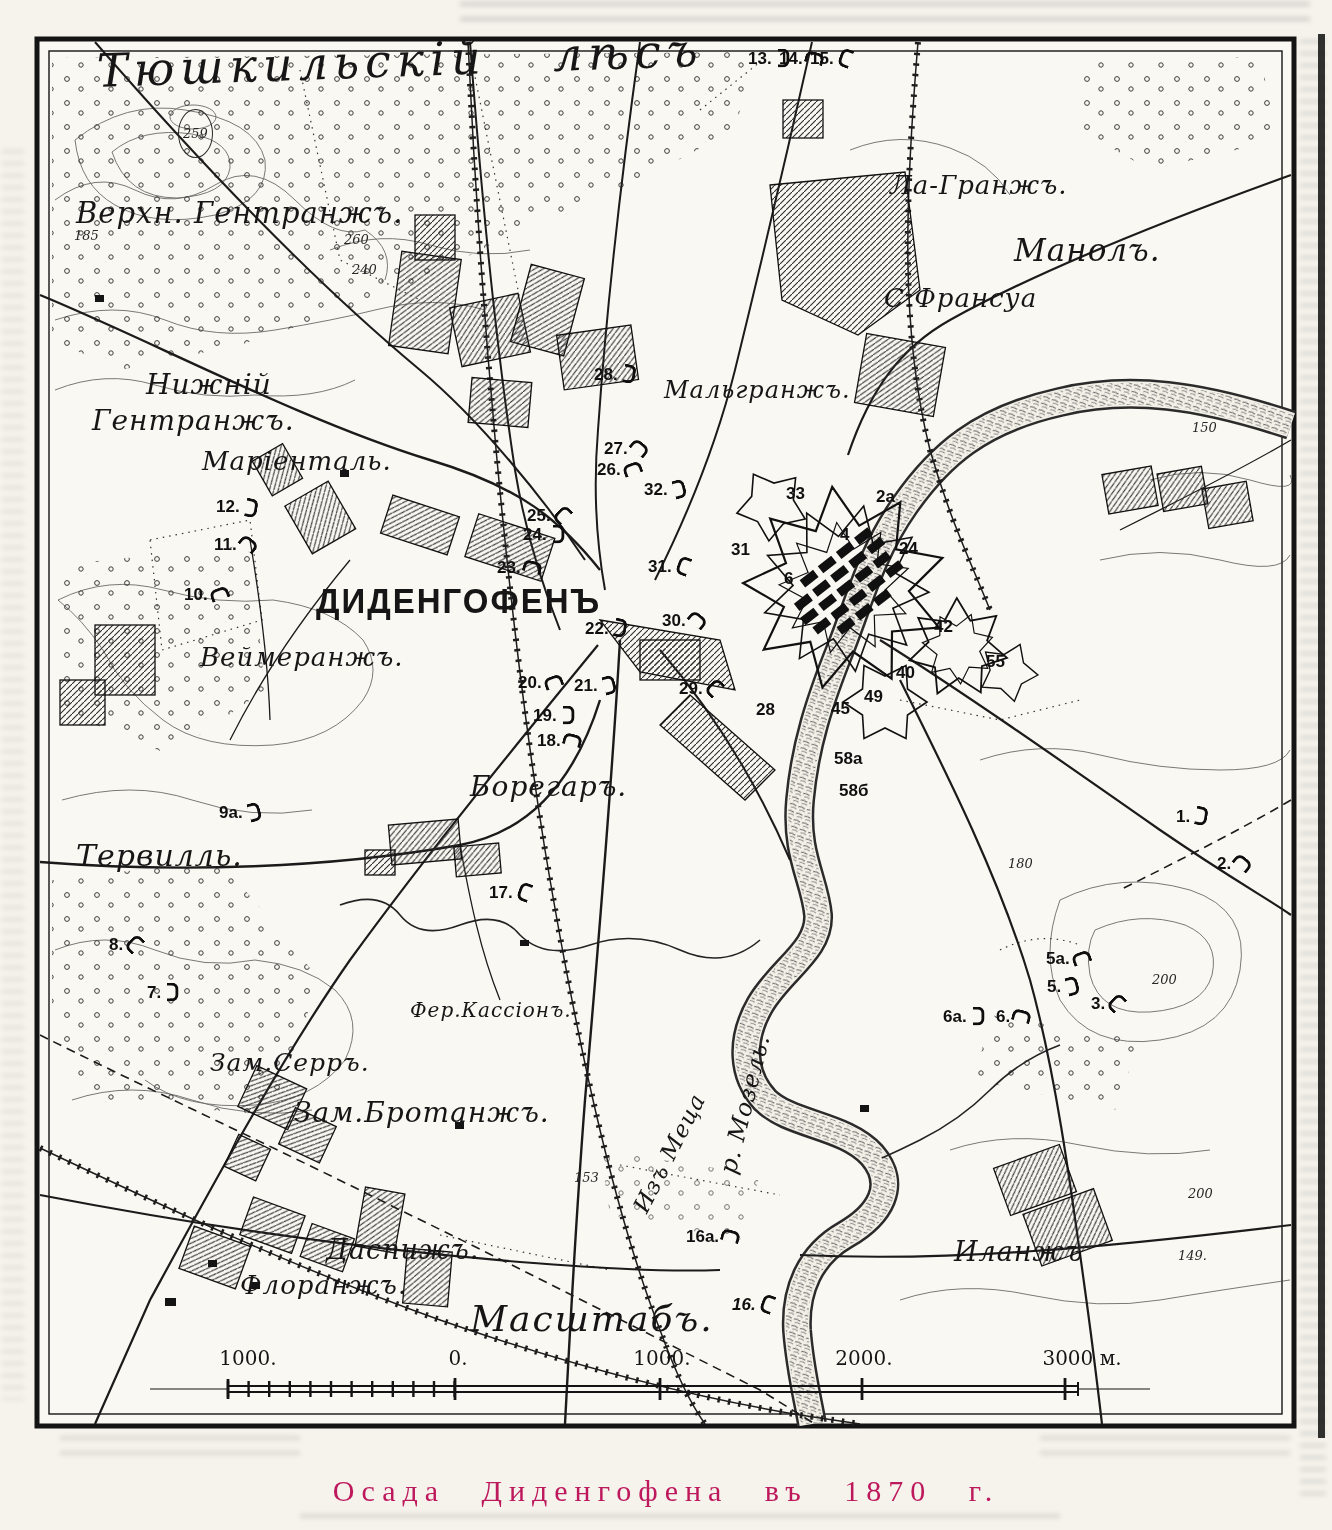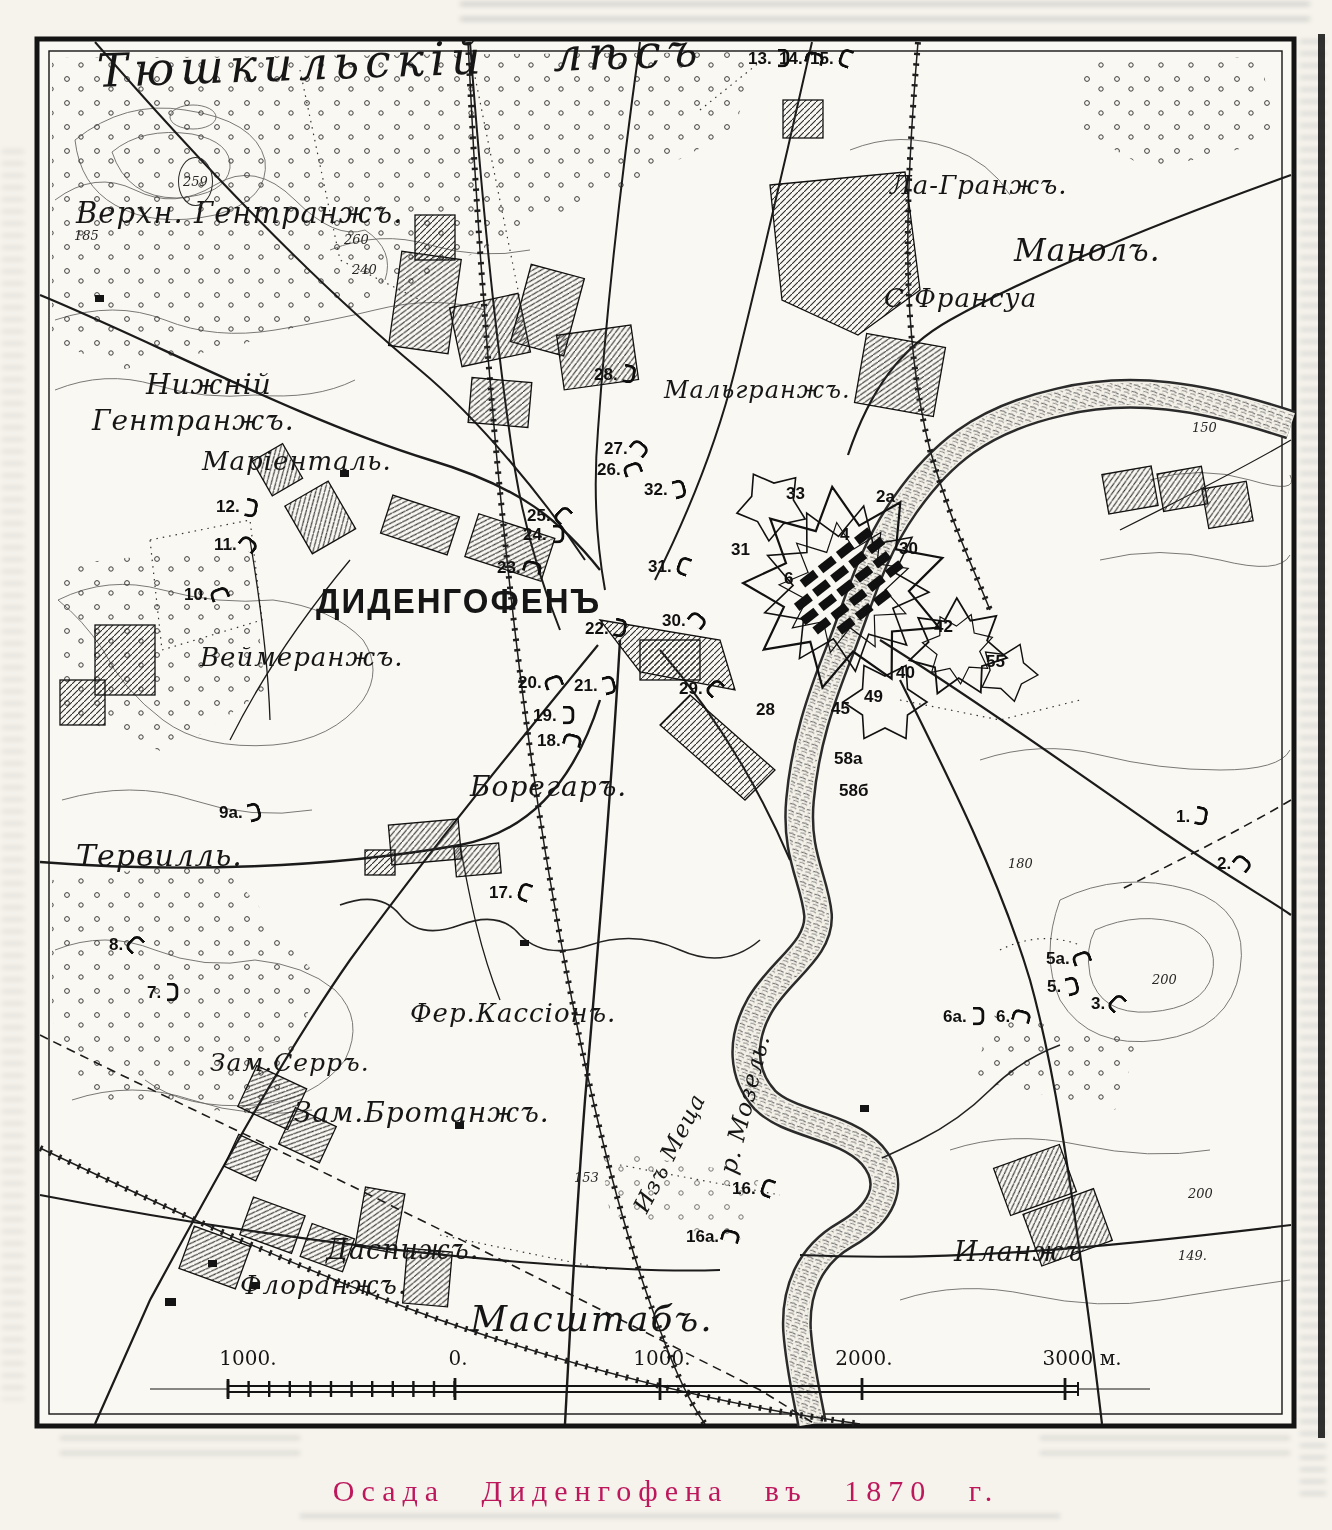--- a/index.html
+++ b/index.html
@@ -17,21 +17,21 @@
   .place{position:absolute;font-style:italic;color:#161616;white-space:nowrap;
          font-family:"DejaVu Serif",serif;letter-spacing:1px;transform-origin:left top;}
   .place.forest{letter-spacing:6px;word-spacing:46px;}
   .place.caps{font-style:normal;font-family:"Liberation Sans",sans-serif;font-weight:700;
               letter-spacing:2px;transform:scaleY(1.05);}
   .battery{position:absolute;display:flex;align-items:flex-start;gap:2px;white-space:nowrap;}
   .bnum{font-family:"Liberation Sans",sans-serif;font-weight:700;font-size:17px;color:#101010;line-height:1;}
   .bmark{width:13px;height:9px;border:3.2px solid #0e0e0e;border-bottom:0;
          border-radius:7px 7px 0 0;display:inline-block;margin-top:2px;}
   .elev{position:absolute;font-style:italic;font-size:13px;color:#272727;white-space:nowrap;}
-  .elev.oval{border:1.4px solid #2a2a2a;border-radius:50%;padding:16px 4px;margin-top:48px;}
+  .elev.oval{border:1.4px solid #2a2a2a;border-radius:50%;padding:16px 4px;}
   
   .scale-title{position:absolute;left:592px;top:1298px;transform:translateX(-50%);
                font-style:italic;font-size:36px;letter-spacing:2px;color:#151515;}
   .stick{position:absolute;transform:translateX(-50%);font-size:20px;color:#151515;
          font-family:"DejaVu Serif",serif;top:1346px;white-space:nowrap;}
   
   .caption{position:absolute;left:0;top:1474px;width:1332px;text-align:center;
            font-family:"Liberation Serif",serif;font-size:30px;color:#be185d;
            letter-spacing:7px;word-spacing:22px;}
 </style>
@@ -267,21 +267,21 @@
       <div class="place" style="left: 1014px; top: 232px; font-size: 31px;">Манолъ.</div>
       <div class="place" style="left: 884px; top: 283px; font-size: 26px;">С.Франсуа</div>
       <div class="place" style="left: 146px; top: 368px; font-size: 28px;">Нижній</div>
       <div class="place" style="left: 92px; top: 404px; font-size: 28px;">Гентранжъ.</div>
       <div class="place" style="left: 202px; top: 446px; font-size: 26px;">Маріенталь.</div>
       <div class="place" style="left: 664px; top: 376px; font-size: 24px;">Мальгранжъ.</div>
       <div class="place caps" style="left: 316px; top: 582px; font-size: 33px;">ДИДЕНГОФЕНЪ</div>
       <div class="place" style="left: 200px; top: 642px; font-size: 26px;">Веймеранжъ.</div>
       <div class="place" style="left: 470px; top: 770px; font-size: 28px;">Борегаръ.</div>
       <div class="place" style="left: 76px; top: 838px; font-size: 30px;">Тервилль.</div>
-      <div class="place" style="left: 410px; top: 998px; font-size: 26px;">Фер.Кассіонъ.</div>
+      <div class="place" style="left: 410px; top: 998px; font-size: 20px;">Фер.Кассіонъ.</div>
       <div class="place" style="left: 210px; top: 1048px; font-size: 25px;">Зам.Серръ.</div>
       <div class="place" style="left: 294px; top: 1096px; font-size: 28px;">Зам.Бротанжъ.</div>
       <div class="place" style="left: 326px; top: 1234px; font-size: 27px;">Даспижъ.</div>
       <div class="place" style="left: 240px; top: 1270px; font-size: 26px;">Флоранжъ.</div>
       <div class="place" style="left: 954px; top: 1236px; font-size: 27px;">Иланжъ</div>
       <div class="place" style="left: 714px; top: 1170px; font-size: 24px; transform: rotate(-76deg);">р. Мозель.</div>
       <div class="place" style="left: 628px; top: 1205px; font-size: 23px; transform: rotate(-63deg);">Изъ Меца</div>
       <div class="battery" style="left: 748px; top: 50px;">
         <span class="bnum">13.</span>
         <span class="bmark" style="transform: rotate(90deg);"></span>
@@ -379,21 +379,21 @@
         <span class="bmark" style="transform: rotate(-45deg);"></span>
       </div>
       <div class="battery" style="left: 147px; top: 984px;">
         <span class="bnum">7.</span>
         <span class="bmark" style="transform: rotate(90deg);"></span>
       </div>
       <div class="battery" style="left: 686px; top: 1228px;">
         <span class="bnum">16а.</span>
         <span class="bmark" style="transform: rotate(15deg);"></span>
       </div>
-      <div class="battery" style="left: 732px; top: 1180px;">
+      <div class="battery" style="left: 732px; top: 1296px; font-style: italic;">
         <span class="bnum">16.</span>
         <span class="bmark" style="transform: rotate(-70deg);"></span>
       </div>
       <div class="battery" style="left: 1176px; top: 808px;">
         <span class="bnum">1.</span>
         <span class="bmark" style="transform: rotate(100deg);"></span>
       </div>
       <div class="battery" style="left: 1217px; top: 855px;">
         <span class="bnum">2.</span>
         <span class="bmark" style="transform: rotate(40deg);"></span>
@@ -421,21 +421,21 @@
       <div class="battery" style="left: 786px; top: 485px;">
         <span class="bnum">33</span>
       </div>
       <div class="battery" style="left: 876px; top: 488px;">
         <span class="bnum">2а</span>
       </div>
       <div class="battery" style="left: 840px; top: 526px;">
         <span class="bnum">4</span>
       </div>
       <div class="battery" style="left: 899px; top: 540px;">
-        <span class="bnum">30</span>
+        <span class="bnum">24</span>
       </div>
       <div class="battery" style="left: 731px; top: 541px;">
         <span class="bnum">31</span>
       </div>
       <div class="battery" style="left: 784px; top: 570px;">
         <span class="bnum">6</span>
       </div>
       <div class="battery" style="left: 934px; top: 618px;">
         <span class="bnum">42</span>
       </div>

